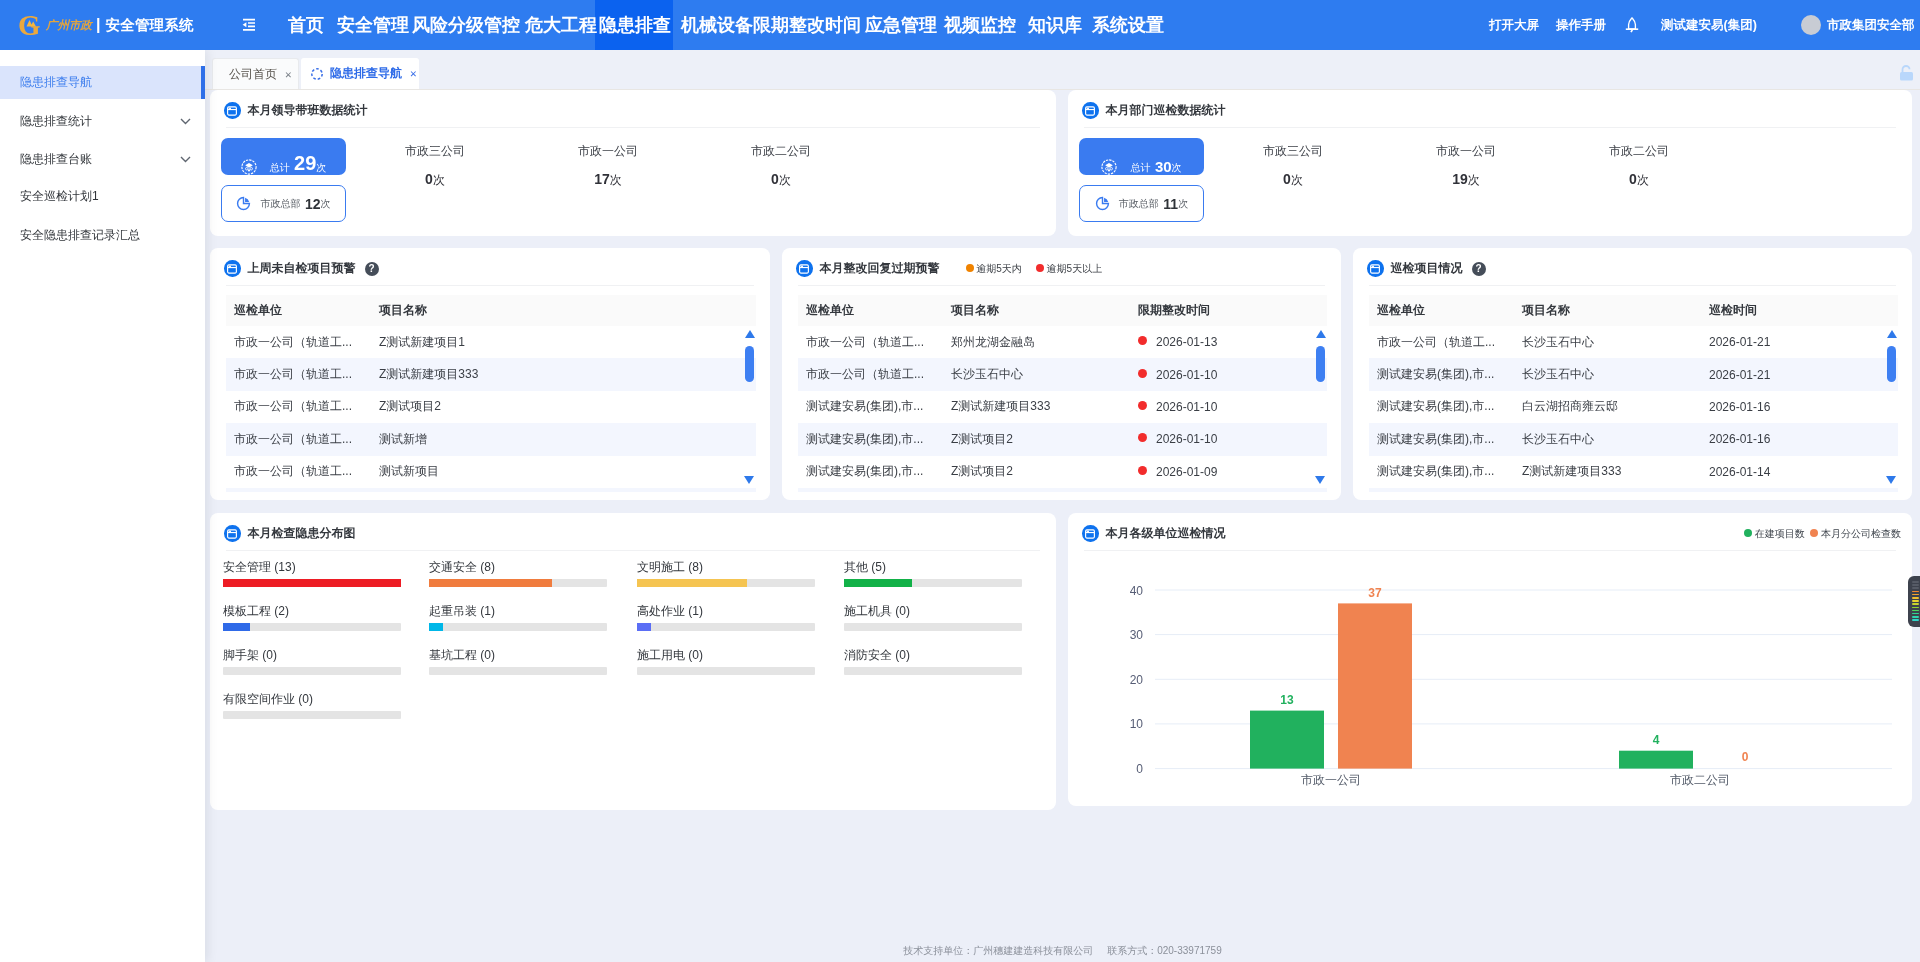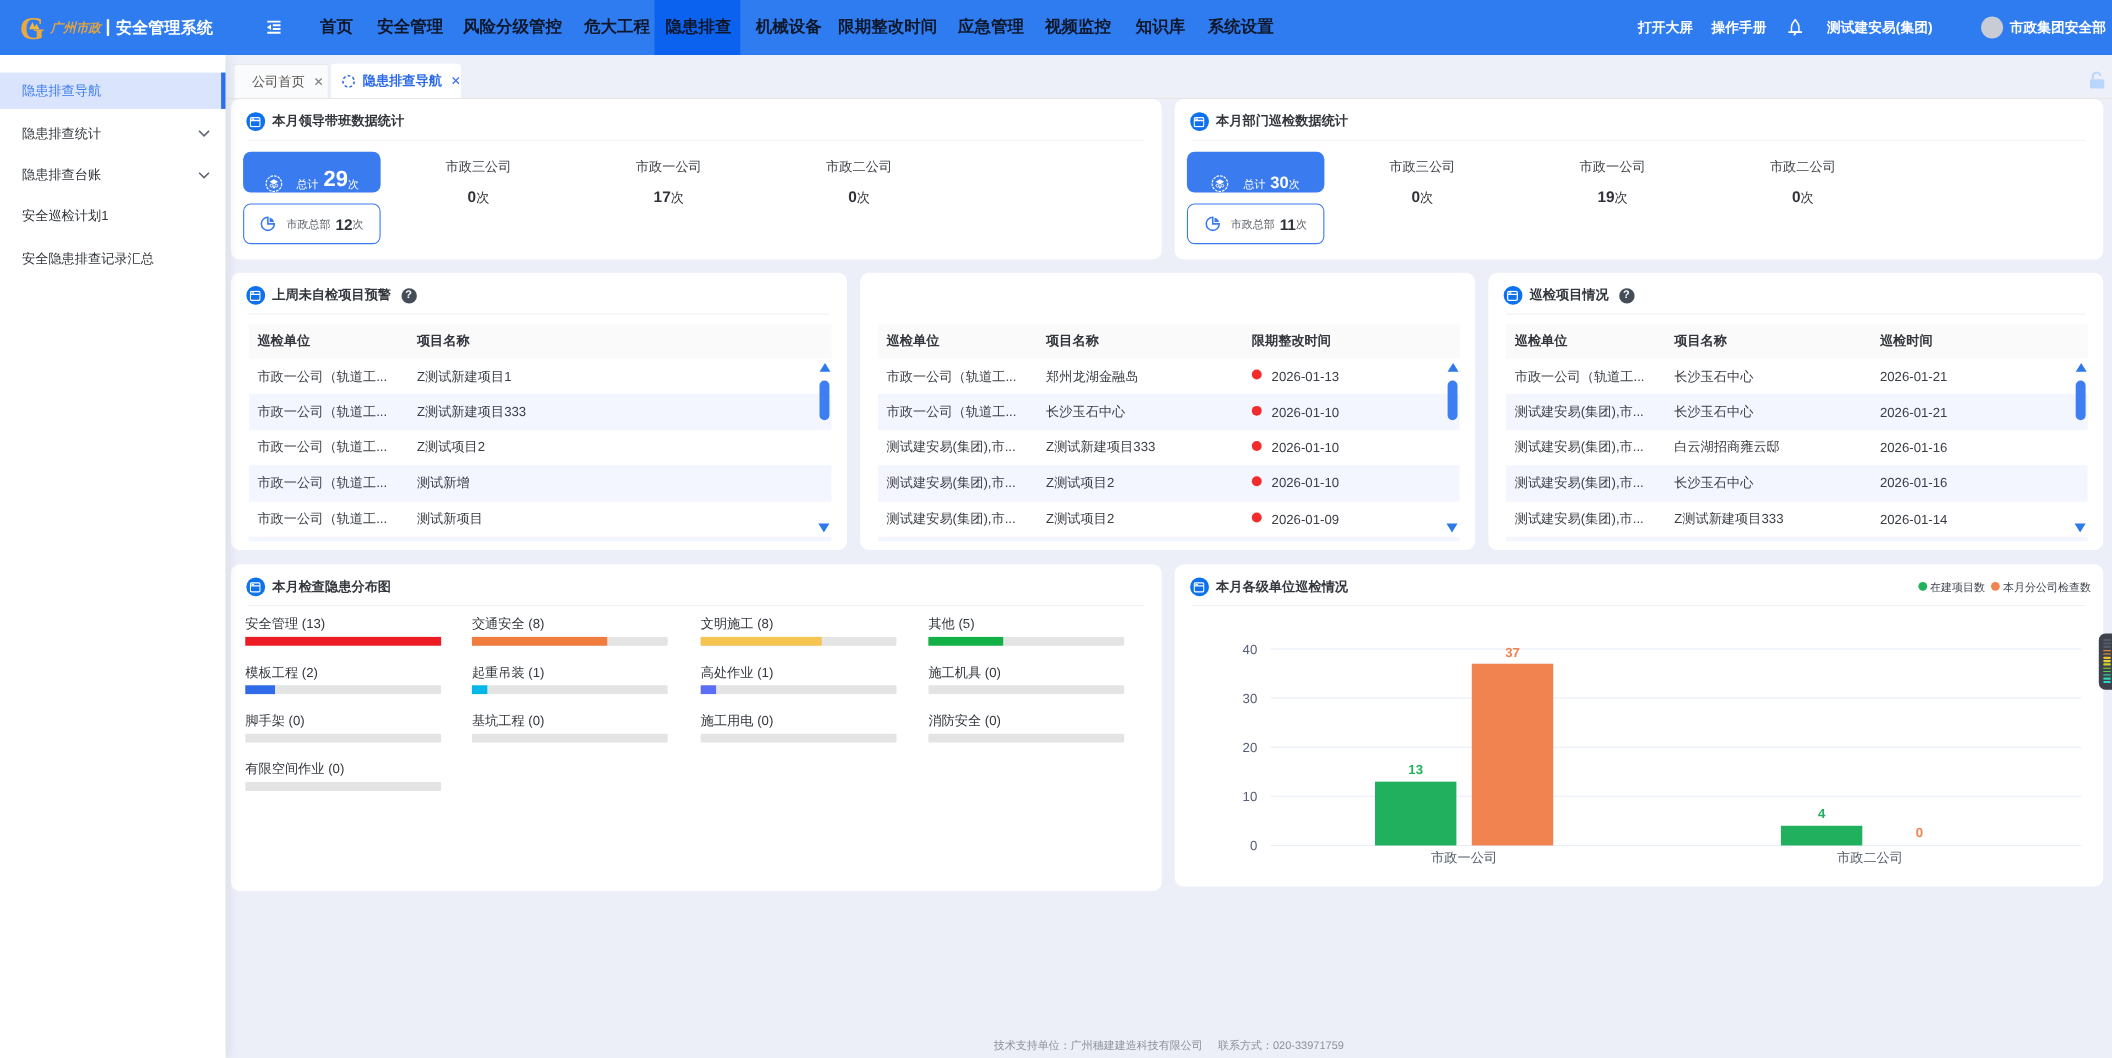--- a/index.html
+++ b/index.html
@@ -7,35 +7,35 @@
 html,body { width:1920px; height:962px; overflow:hidden; font-family:"Liberation Sans",sans-serif; }
 body { position:relative; background:#eceff8; }
 .abs { position:absolute; }
 
 
 #header { position:absolute; left:0; top:0; width:1920px; height:50px; background:#2e7cf0; color:#fff; z-index:10; }
 #logo { position:absolute; left:18px; top:0; height:50px; display:flex; align-items:center; }
 .logo-txt-gold { color:#e2a43f; font-weight:bold; font-size:11.5px; font-style:italic; margin-left:2px; font-family:"Liberation Serif",serif; }
 .logo-sep { color:#fff; font-size:16px; margin:0 5px 0 4px; font-weight:bold; }
 .logo-txt-white { color:#fff; font-size:14.5px; font-weight:bold; letter-spacing:0.2px; }
-.nav-item { position:absolute; top:0; height:50px; line-height:50px; color:#0f172a; font-size:15px; font-weight:700; text-align:center; width:110px; }
+.nav-item { position:absolute; top:0; height:50px; line-height:50px; color:#ffffff; font-size:18px; font-weight:700; text-align:center; width:110px; }
 #nav-active { position:absolute; left:595px; top:0; width:78px; height:50px; background:#0b62ef; }
 .hdr-right { position:absolute; top:0; height:50px; line-height:50px; color:#fff; font-size:12.5px; font-weight:700; }
 #avatar { position:absolute; left:1801px; top:15px; width:20px; height:20px; border-radius:50%; background:#c8ccd4; }
 
 
 #sidebar { position:absolute; left:0; top:50px; width:205px; height:912px; background:#fff; box-shadow:3px 0 10px rgba(0,21,41,0.08); z-index:5; }
 .menu-item { position:absolute; left:0; width:205px; height:33px; line-height:33px; font-size:12px; color:#2f3338; padding-left:20px; }
 .menu-item.active { background:#dae4fc; color:#3a7ced; }
 .menu-item.active::after { content:""; position:absolute; right:0; top:0; width:4px; height:100%; background:#2e6fe8; }
 .menu-caret { position:absolute; right:14px; top:0; height:100%; display:flex; align-items:center; }
 
 
 #tabstrip { position:absolute; left:205px; top:50px; width:1715px; height:40px; background:#edf0f8; border-bottom:1.5px solid #e8e6e3; }
-.tab { position:absolute; top:8px; height:31px; font-size:13px; display:flex; align-items:center; border-radius:3px 3px 0 0; }
+.tab { position:absolute; top:8px; height:31px; font-size:13px; display:flex; align-items:center; border-radius:3px 3px 0 0;font-family:Liberation Mono, monospace; }
 #tab1 { left:7px; width:87px; background:#fafbfc; border:1px solid #e8eaed; border-bottom:none; color:#56524c; padding-left:16px; white-space:nowrap; font-size:12px; }
 #tab2 { left:96px; width:118px; background:#fff; color:#2e6be8; font-weight:700; padding-left:9px; white-space:nowrap; font-size:12px; }
 .tab-x { margin-left:8px; font-size:11px; color:#7a8088; font-weight:400; }
 #tab2 .tab-x { color:#3a6fe8; }
 
 
 .card { position:absolute; background:#fff; border-radius:8px; }
 .card-head { position:absolute; left:16px; right:16px; top:0; height:38px; border-bottom:1px solid #f0f1f3; display:flex; align-items:center; padding-top:4px; }
 .chead-ico { width:16.5px; height:16.5px; border-radius:50%; background:#0e72ee; display:flex; align-items:center; justify-content:center; margin-right:7px; flex:none; margin-left:-2px; }
 .chead-title { font-size:12px; font-weight:700; color:#33373d; }
@@ -283,20 +283,32 @@
       <div class="vscroll" style="height:154px;">
           <div class="vs-up"></div>
           <div class="vs-thumb"></div>
           <div class="vs-down" style="position:absolute;bottom:0;left:1px;"></div>
         </div>
     </div>
   </div>
 </div>
 
 <div class="card" style="left:782px;top:248px;width:559px;height:252px;">
+  <div class="card-head">
+    <span class="chead-ico">
+        <svg width="10" height="10" viewBox="0 0 13 13">
+          <rect x="0.8" y="1.2" width="11.4" height="10.6" rx="1.6" fill="none" stroke="#fff" stroke-width="1.5"></rect>
+          <path d="M1 4.6 H12" stroke="#fff" stroke-width="1.5"></path>
+          <rect x="2.2" y="2.2" width="3" height="1.6" fill="#fff"></rect>
+        </svg>
+      </span>
+    <span class="chead-title">本月整改回复过期预警</span>
+    <span style="margin-left:26px;font-size:10px;color:#3b3f45;"><span class="legend-dot" style="background:#f08300;"></span> 逾期5天内</span>
+    <span style="margin-left:14px;font-size:10px;color:#3b3f45;"><span class="legend-dot" style="background:#f22c2c;"></span> 逾期5天以上</span>
+  </div>
   <div class="tbl" style="top:47px;width:529px;">
     <div class="tbl-head">
         <div class="tc" style="width:145px;">巡检单位</div>
         <div class="tc" style="width:187px;">项目名称</div>
         <div class="tc" style="width:180px;">限期整改时间</div>
       </div>
     <div class="tbl-body" style="height:166px;">
       <div class="trow">
           <div class="tc" style="width:145px;">市政一公司（轨道工...</div>
           <div class="tc" style="width:187px;">郑州龙湖金融岛</div>

